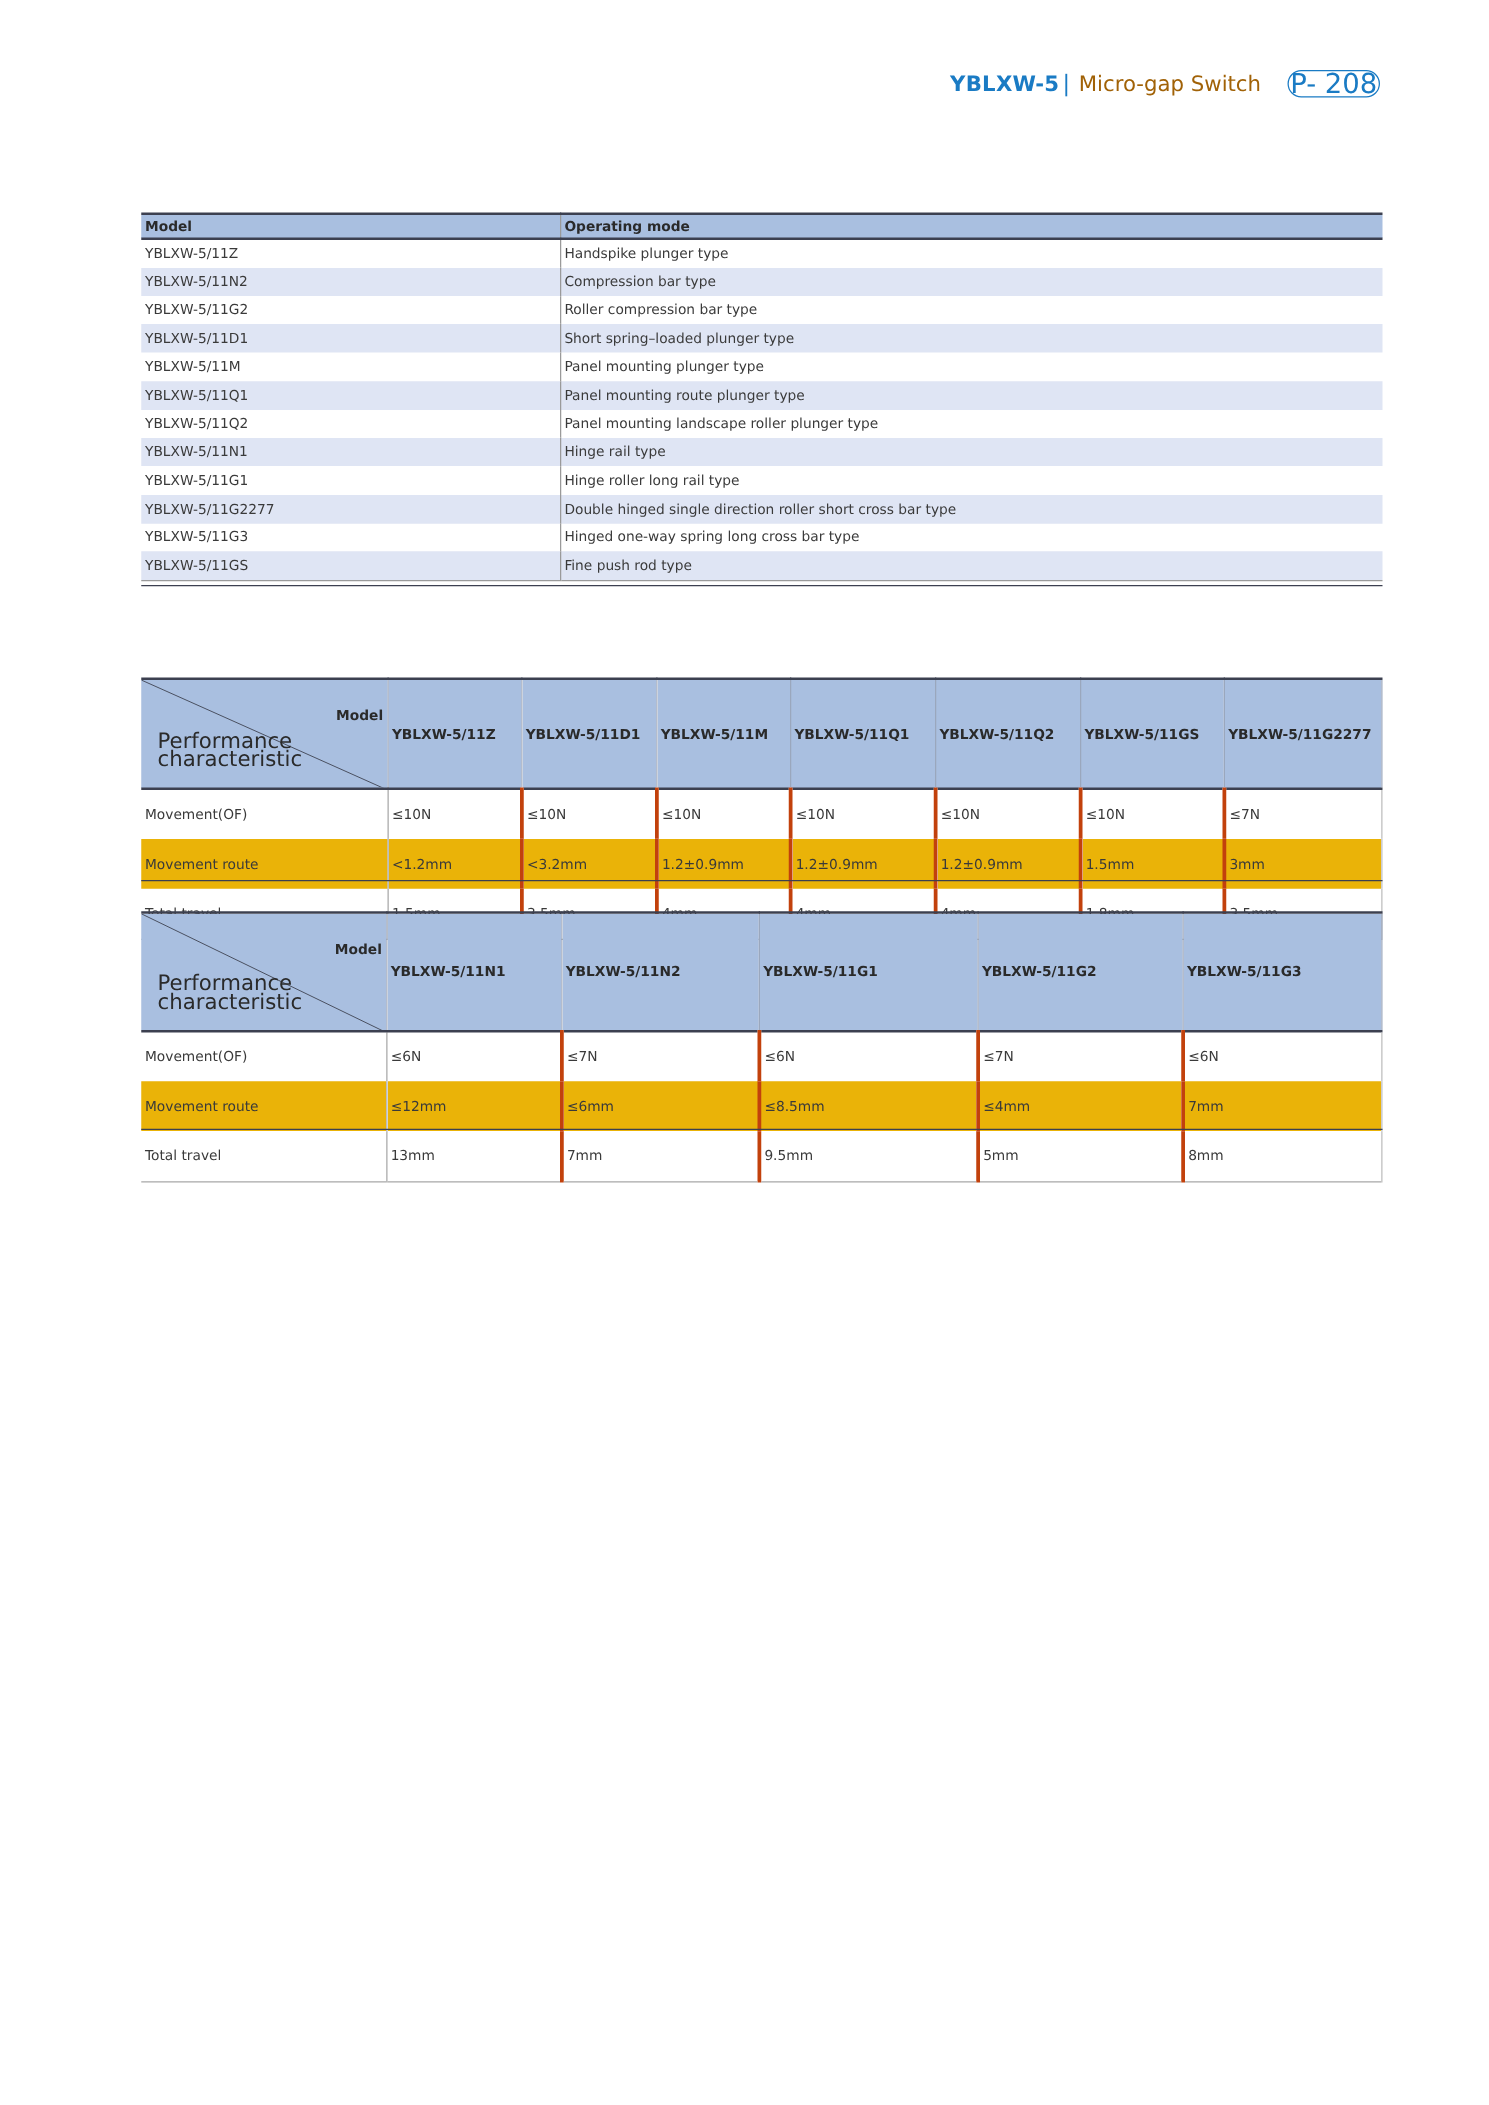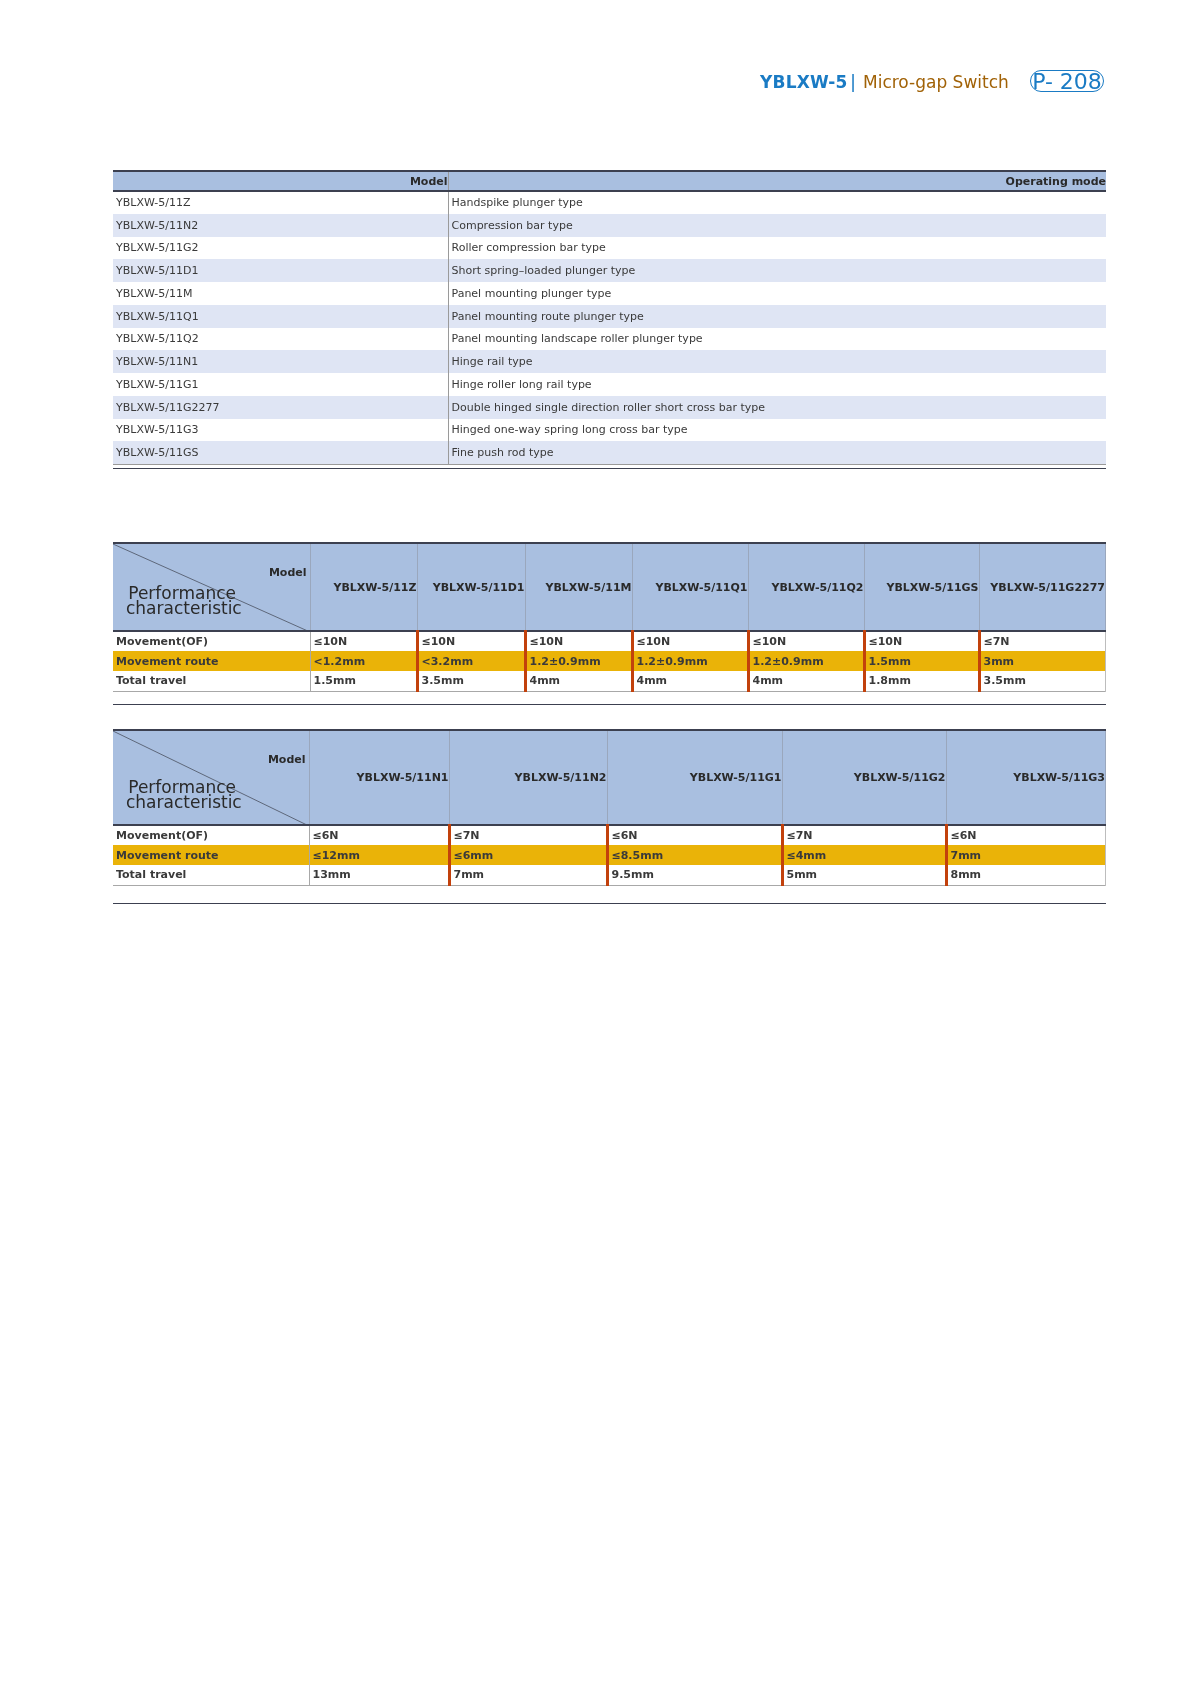--- a/index.html
+++ b/index.html
@@ -1,43 +1,43 @@
 <!DOCTYPE html>
 <html><head>
 <meta charset="utf-8">
 <style>
   html, body { margin: 0; padding: 0; background: #ffffff; }
   body { width: 1191px; height: 1684px; position: relative; overflow: hidden;
          font-family: "DejaVu Sans", "Liberation Sans", sans-serif; color: #3a3a3a; }
-  .page-header { position: absolute; top: 69px; left: 0; width: 1109px; height: 30px; }
+  .page-header { position: absolute; top: 55px; left: 0; width: 1109px; height: 30px; }
   .title-main { position: absolute; left: 760px; top: 3px; font-size: 17px; font-weight: bold; color: #1a7bc4; letter-spacing: 0.2px; }
   .title-sep { position: absolute; left: 850px; top: 2px; font-size: 18px; color: #1a7bc4; }
   .title-sub { position: absolute; left: 863px; top: 3px; font-size: 17px; color: #a16207; }
   .page-pill { position: absolute; left: 1030px; top: 1px; width: 74px; height: 22px;
                border: 1.2px solid #1a7bc4; border-radius: 12px; color: #1a7bc4;
                font-size: 22px; line-height: 22px; text-align: center; box-sizing: border-box; }
 
   table { border-collapse: collapse; position: absolute; left: 113px; width: 993px; table-layout: fixed; }
   td, th { font-size: 11px; padding: 0 0 0 3px; text-align: left; vertical-align: middle; white-space: nowrap; overflow: hidden; }
-  th { font-weight: bold; color: #2a2a2a; text-align: right; }
+  th { font-weight: bold; color: #2a2a2a; }
 
   
   #t1 { top: 170px; border-top: 2px solid #3c4050; border-bottom: 1px solid #9a9a9a; }
   #t1 thead tr { background: #a9bfe0; height: 20px; border-bottom: 2px solid #3c4050; }
   #t1 tbody tr { height: 22.75px; }
   #t1 tbody tr:nth-child(even) { background: #dfe5f4; }
   #t1 td.c1, #t1 th.c1 { border-right: 1px solid #9a9a9a; }
   .under1 { position: absolute; left: 113px; top: 468px; width: 993px; height: 0; border-top: 1.5px solid #3c4050; }
 
   
   .perf { border-top: 2px solid #3c4050; }
   .perf thead tr { background: #a9bfe0; border-bottom: 2px solid #3c4050; }
   .perf th { border-right: 1px solid #9aa7bd; }
   .perf th.corner { position: relative; padding: 0; }
-  .perf tbody tr { height: 20px; font-weight: bold; }
+  .perf tbody tr { height: 40px; }
   .perf tbody tr:nth-child(2) { background: #eab308; }
   .perf tbody td { border-right: 3px solid #c2410c; }
   .perf tbody tr:last-child { border-bottom: 1px solid #a8a8a8; }
   .perf tbody td:first-child { border-right: 1px solid #a8a8a8; }
   .perf tbody td:last-child { border-right: 1px solid #bdbdbd; }
   .corner-model { position: absolute; right: 3px; top: 22px; font-weight: bold; font-size: 11px; }
   .corner-perf { position: absolute; left: 13px; bottom: 14px; font-weight: normal; font-size: 17px; line-height: 15px; white-space: normal; }
   .corner svg { position: absolute; left: 0; top: 0; }
 
   #t2 { top: 542px; }

